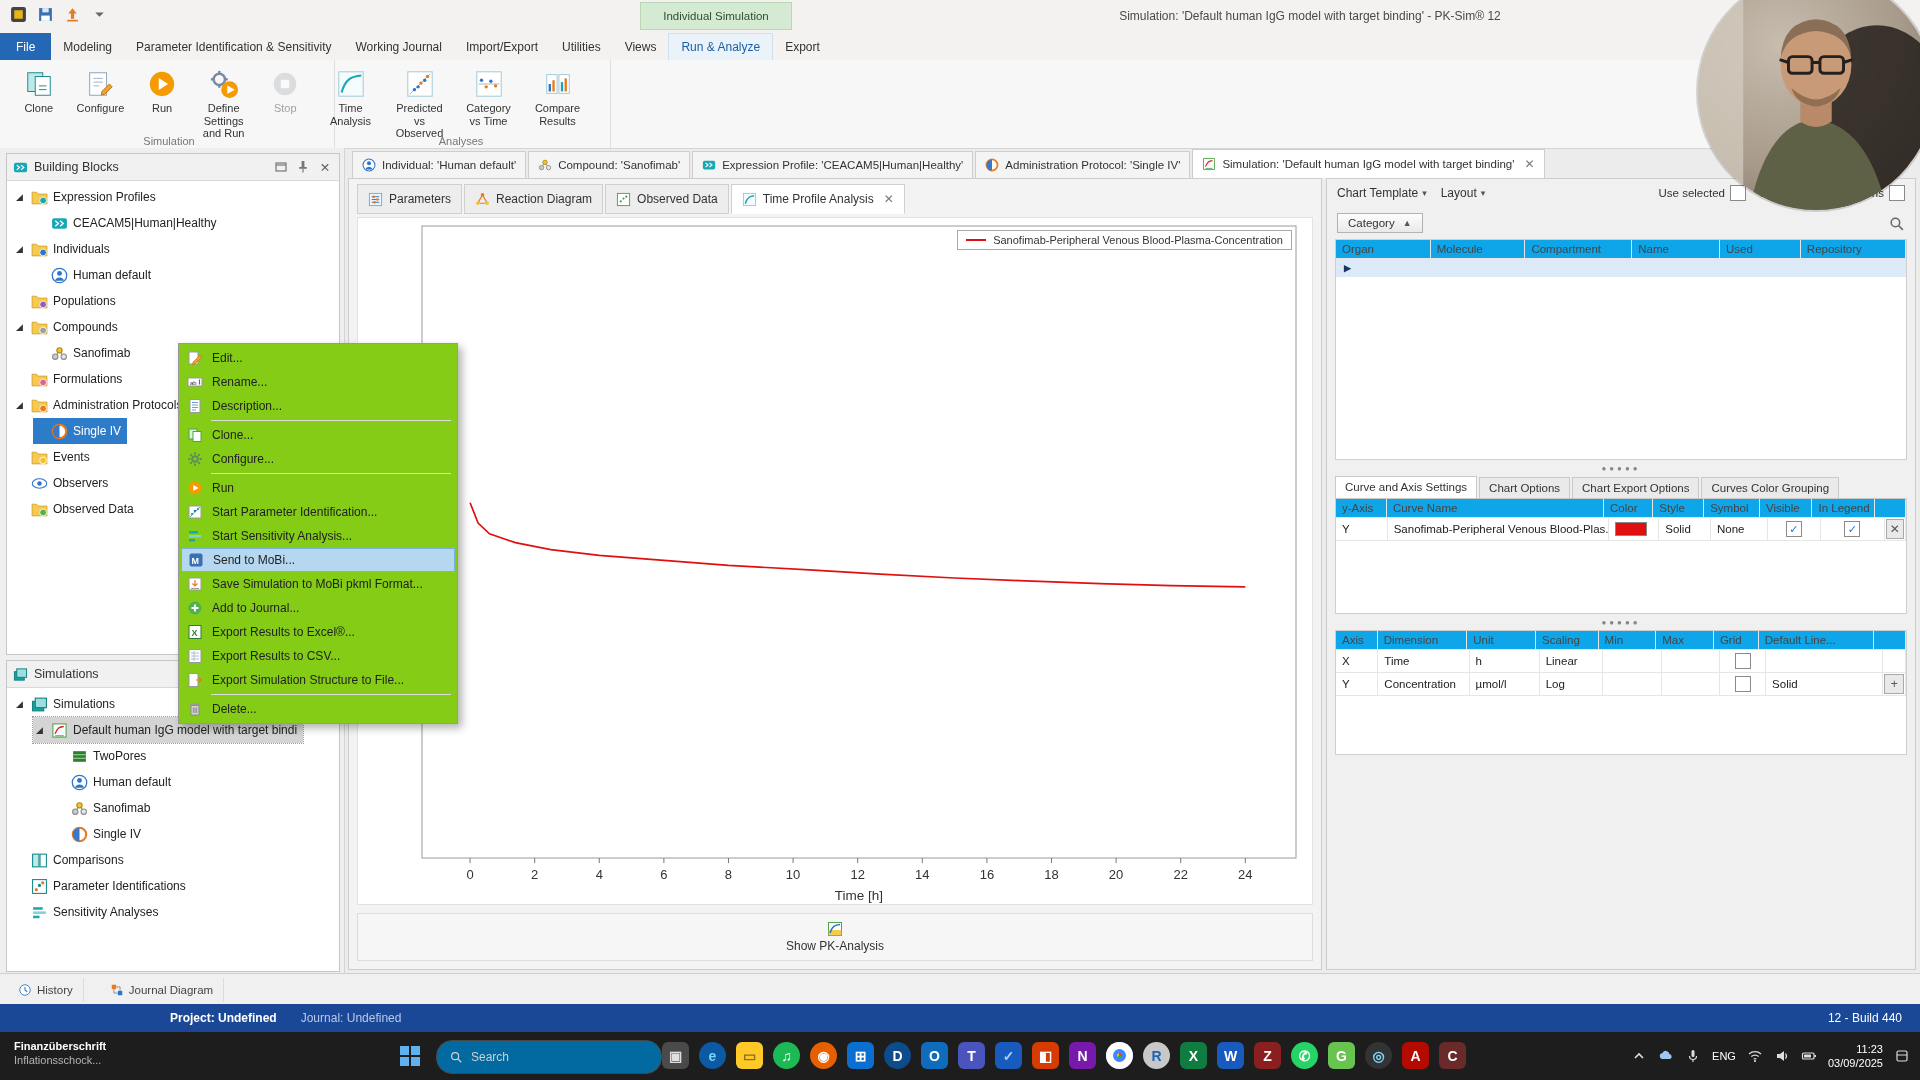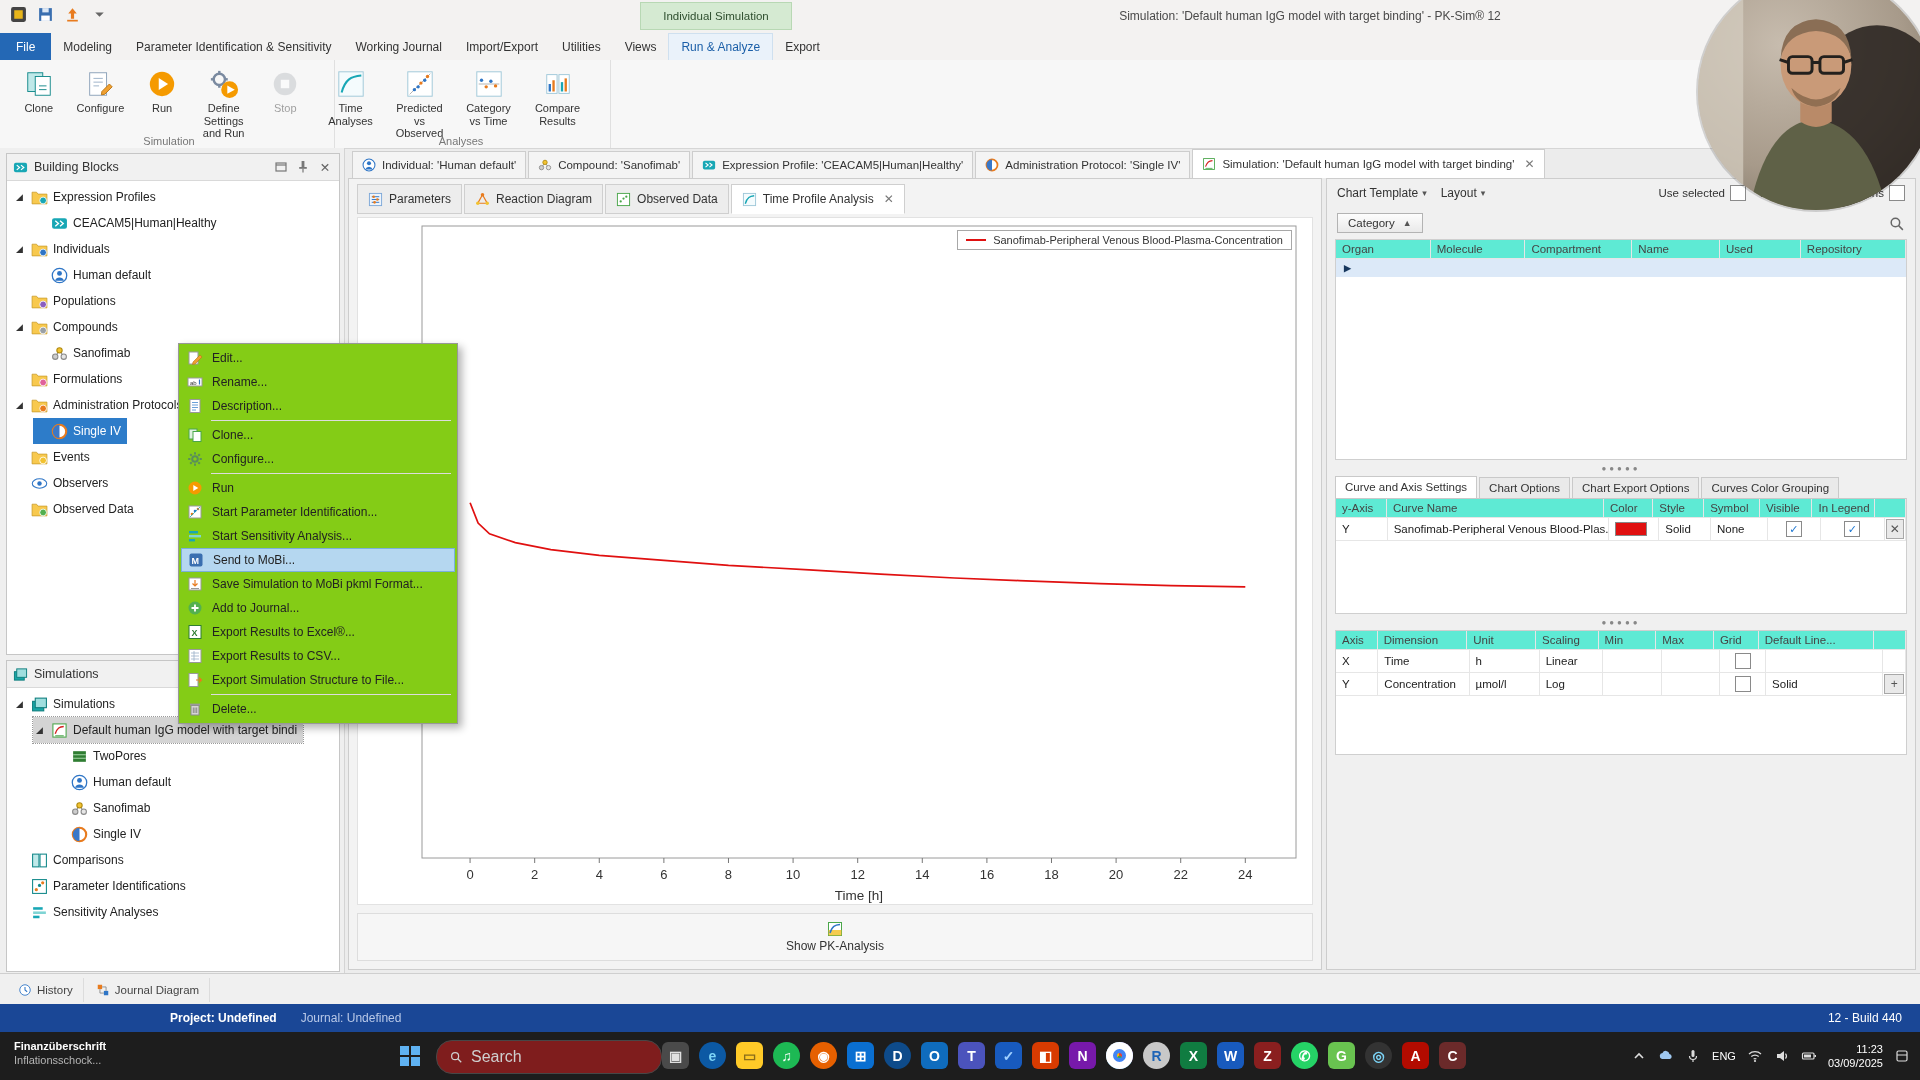--- a/index.html
+++ b/index.html
@@ -31,21 +31,21 @@
   .panel-header{height:26px;background:#f1f1f1;border-bottom:1px solid #d9d9d9;display:flex;align-items:center;gap:6px;padding:0 6px;color:#333;font-size:12.5px;}
   .panel-header .sp{flex:1;}
   .phbtn{width:16px;height:16px;display:inline-flex;align-items:center;justify-content:center;color:#666;}
   .tree{padding:3px 0;}
   .tree-row{height:26px;display:flex;align-items:center;gap:5px;white-space:nowrap;width:fit-content;padding-right:6px;cursor:default;}
   .tree-row .exp{width:13px;font-size:9px;color:#333;text-align:center;flex:none;}
   .tree-row .ic{width:17px;height:17px;}
   .tree-row.sel-active{background:#2d7cc9;color:#fff;}
   .tree-row.sel-inactive{background:#d4d4d4;color:#222;outline:1px dotted #9a9a9a;}
 
-  .bottom-tabs{position:absolute;left:0;right:0;top:973px;height:31px;background:#f0f0f0;border-top:1px solid #cfcfcf;display:flex;align-items:center;gap:2px;padding-left:8px;}
+  .bottom-tabs{position:absolute;left:0;right:0;top:973px;height:31px;background:#f0f0f0;border-top:1px solid #cfcfcf;display:flex;align-items:center;gap:16px;padding-left:8px;}
   .btab{display:flex;align-items:center;gap:5px;height:24px;padding:0 10px;font-size:11.5px;color:#444;border-right:1px solid #dcdcdc;}
   .btab .ic{width:14px;height:14px;}
 
   
   .doc-tabs{position:absolute;left:352px;top:149px;right:4px;height:29px;display:flex;gap:2px;align-items:flex-end;}
   .dtab{height:26px;display:flex;align-items:center;gap:6px;padding:0 9px;background:#f4f4f4;border:1px solid #cdcdcd;border-bottom:none;font-size:11.5px;color:#333;white-space:nowrap;}
   .dtab .ic{width:14px;height:14px;}
   .dtab.active{background:#ffffff;height:28px;}
   .dtab .x{color:#777;margin-left:4px;font-size:12px;}
 
@@ -68,21 +68,21 @@
   .ce-header{height:30px;display:flex;align-items:center;padding:0 8px;font-size:14px;color:#333;}
   .ce-header .sp,.ce-toolbar .sp{flex:1;}
   .ce-toolbar{height:28px;display:flex;align-items:center;gap:14px;padding:0 10px;font-size:12px;color:#333;}
   .ce-drop{display:flex;align-items:center;gap:4px;cursor:pointer;}
   .ce-check{display:flex;align-items:center;gap:5px;font-size:11.5px;}
   .cb{width:14px;height:14px;border:1px solid #8a8a8a;background:#fff;display:inline-flex;align-items:center;justify-content:center;font-size:11px;color:#1c76d1;flex:none;}
   .ce-catrow{height:32px;display:flex;align-items:center;gap:8px;padding:0 10px;}
   .cat-btn{border:1px solid #b3b3b3;background:linear-gradient(#fdfdfd,#e9e9e9);padding:3px 10px;font-size:11.5px;display:flex;gap:8px;align-items:center;color:#333;}
   .grid{margin:0 8px;background:#fff;border:1px solid #cfcfcf;font-size:11.5px;}
   .g-row{display:flex;border-bottom:1px solid #e6e6e6;align-items:stretch;}
-  .g-row.head{background:#5eead4;color:#444;}
+  .g-row.head{background:#0ea5e9;color:#444;}
   .g-cell{padding:3px 6px;border-right:1px solid #e6e6e6;overflow:hidden;text-overflow:ellipsis;white-space:nowrap;display:flex;align-items:center;}
   .g-group{background:#dce9f8;color:#17375e;font-weight:bold;padding:4px 8px;display:flex;gap:7px;align-items:center;}
   .g-empty{background:#fff;}
   .splitter{height:16px;display:flex;align-items:center;justify-content:center;color:#888;font-size:8px;letter-spacing:3px;}
   .ce-tabs{display:flex;gap:2px;padding:0 8px;align-items:flex-end;}
   .cetab{padding:4px 9px;border:1px solid #c9c9c9;border-bottom:none;background:#eaeaea;font-size:11.5px;color:#333;white-space:nowrap;}
   .cetab.active{background:#fff;padding-bottom:5px;}
   .swatch{width:30px;height:12px;border:1px solid #888;}
   .sqbtn{width:18px;height:18px;border:1px solid #a8a8a8;background:#e9e9e9;display:inline-flex;align-items:center;justify-content:center;font-size:12px;color:#555;line-height:1;}
 
@@ -91,21 +91,21 @@
   .statusbar .proj{margin-left:170px;font-weight:bold;}
   .statusbar .jour{margin-left:24px;color:#b9c9e8;}
   .statusbar .sp{flex:1;}
   .statusbar .build{margin-right:18px;}
 
   .taskbar{position:absolute;left:0;right:0;top:1032px;height:48px;background:#1d1d1d;color:#e8e8e8;}
   .news{position:absolute;left:14px;top:7px;line-height:1.3;font-size:11px;cursor:pointer;}
   .news .l1{color:#fff;font-weight:bold;}
   .news .l2{color:#b5b5b5;}
   .win{position:absolute;left:398px;top:12px;width:24px;height:24px;}
-  .searchpill{position:absolute;left:436px;top:8px;width:200px;height:32px;border-radius:16px;background:#7f1d1d;border:1px solid #474747;display:flex;align-items:center;gap:8px;padding:0 12px;color:#cfcfcf;font-size:16px;cursor:pointer;}
+  .searchpill{position:absolute;left:436px;top:8px;width:200px;height:32px;border-radius:16px;background:#0369a1;border:1px solid #474747;display:flex;align-items:center;gap:8px;padding:0 12px;color:#cfcfcf;font-size:12px;cursor:pointer;}
   .apps{position:absolute;left:662px;top:10px;display:flex;gap:10px;}
   .tb-icon{width:27px;height:27px;border-radius:6px;display:flex;align-items:center;justify-content:center;font-size:14px;font-weight:bold;cursor:pointer;}
   .tray{position:absolute;right:10px;top:0;height:48px;display:flex;align-items:center;gap:11px;font-size:11px;}
   .tray .ic{width:16px;height:16px;}
   .clock{text-align:right;line-height:1.3;font-size:11px;color:#fff;cursor:pointer;}
 
   
   .context-menu{position:absolute;left:178px;top:343px;width:274px;background:#84cc16;border:1px solid #989898;box-shadow:4px 4px 8px rgba(0,0,0,.3);padding:2px;z-index:40;}
   .cm-item{height:24px;display:flex;align-items:center;gap:9px;padding:0 10px 0 6px;font-size:12px;color:#222;cursor:pointer;}
   .cm-item .ic{width:16px;height:16px;}
@@ -220,21 +220,21 @@
         <div class="rgroup-label">Simulation</div>
       </div>
       <div class="rgroup" style="left:312px;width:272px">
         <div class="rbtn">
           <span class="ic" style="width:30px;height:30px">
             <svg viewBox="0 0 32 32">
               <rect x="3" y="3" width="26" height="26" fill="#f4fbfd" stroke="#9ec7d8"></rect>
               <path d="M6 25C10 11 16 8 27 7" stroke="#18a7b5" stroke-width="2.2" fill="none"></path>
             </svg>
           </span>
-          <span>Time Analyses</span>
+          <span>Time Analysis</span>
         </div>
         <div class="rbtn">
           <span class="ic" style="width:30px;height:30px">
             <svg viewBox="0 0 32 32">
               <rect x="3" y="3" width="26" height="26" fill="#fff" stroke="#9ec7d8"></rect>
               <path d="M5 27L27 5" stroke="#b0b0b0"></path>
               <circle cx="10" cy="22" r="1.8" fill="#2e75c6"></circle>
               <circle cx="14" cy="19" r="1.8" fill="#2e75c6"></circle>
               <circle cx="17" cy="15" r="1.8" fill="#e87b1e"></circle>
               <circle cx="21" cy="12" r="1.8" fill="#2e75c6"></circle>

